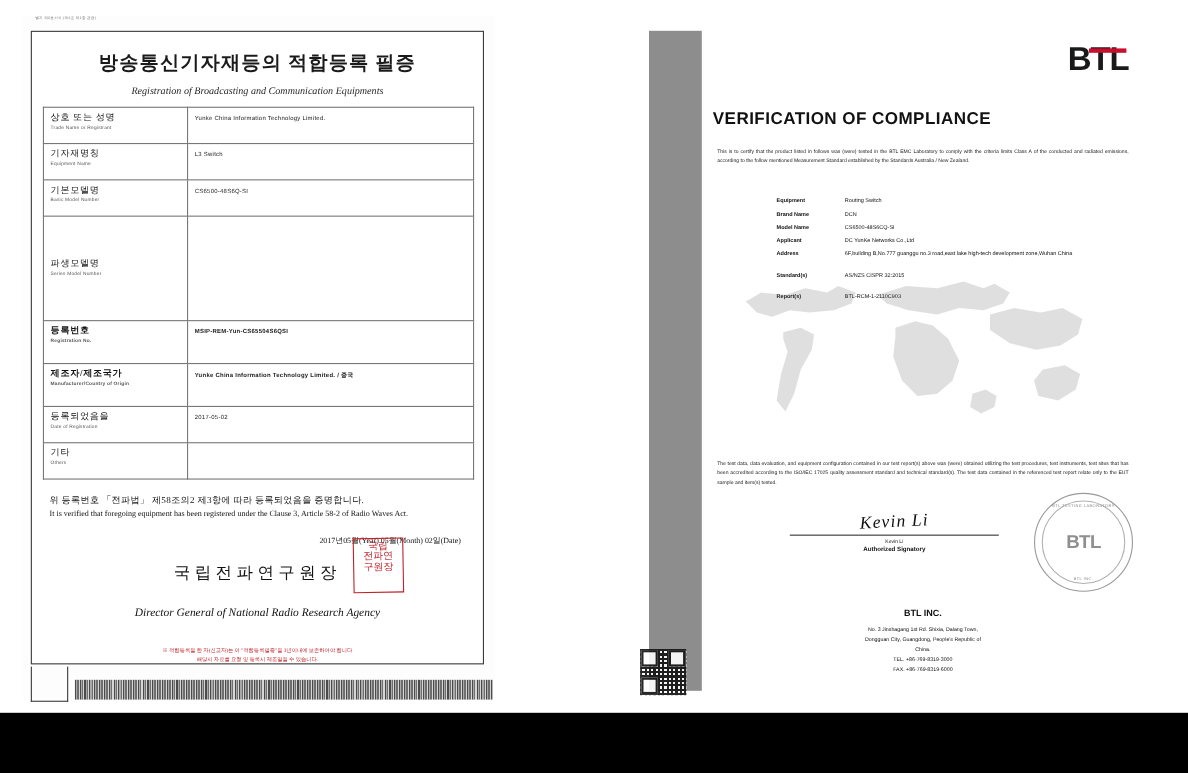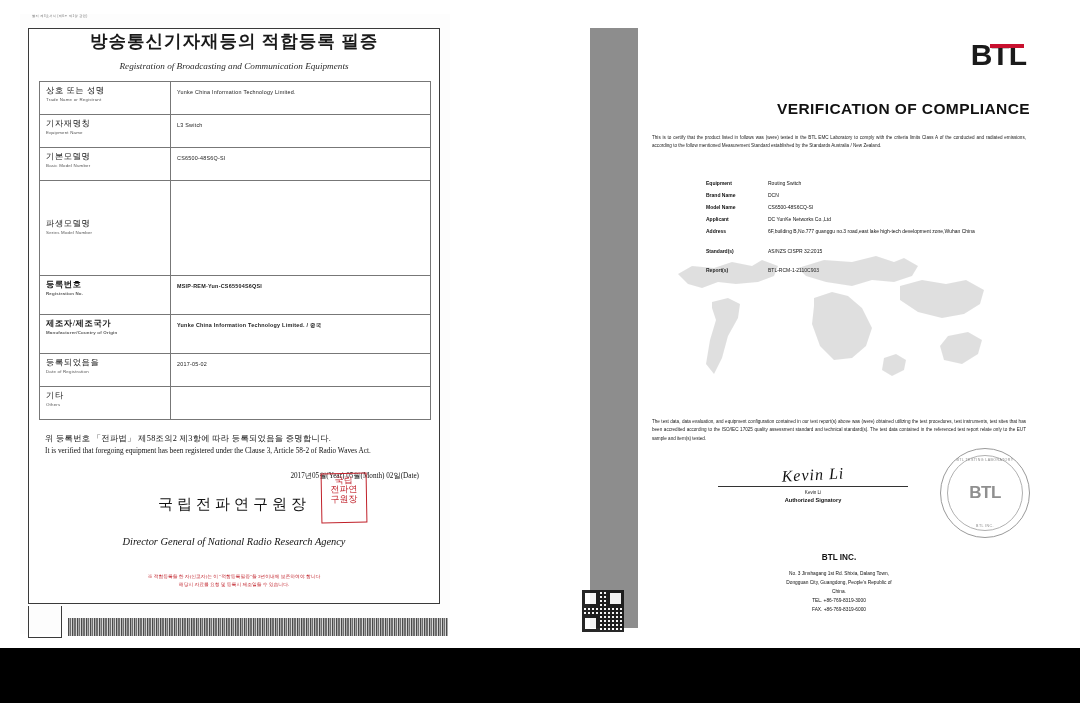--- a/index.html
+++ b/index.html
@@ -57,21 +57,21 @@
     border: 1.1px solid #3a3a3a;
     background: #ffffff;
     box-sizing: border-box;
   }
   .kcert-title {
     text-align: center;
     font-size: 17.5px;
     font-weight: bold;
     letter-spacing: 1px;
     color: #1a1a1a;
-    margin-top: 0;
+    margin-top: 16px;
     font-family: "Liberation Serif", serif;
   }
   .kcert-subtitle {
     text-align: center;
     font-size: 9.2px;
     font-style: italic;
     color: #2a2a2a;
     margin-top: 8px;
     margin-bottom: 10px;
   }
@@ -243,21 +243,21 @@
     height: 4px;
     background: #c8102e;
     position: absolute;
     right: 2px;
     top: 6px;
   }
   .btl-heading {
     position: absolute;
     left: 0; right: 0;
     top: 72px;
-    text-align: right;
+    text-align: left;
     font-size: 15.5px;
     font-weight: bold;
     color: #111;
     letter-spacing: 0.4px;
   }
   .btl-intro {
     position: absolute;
     left: 4px;
     top: 106px;
     width: 374px;

